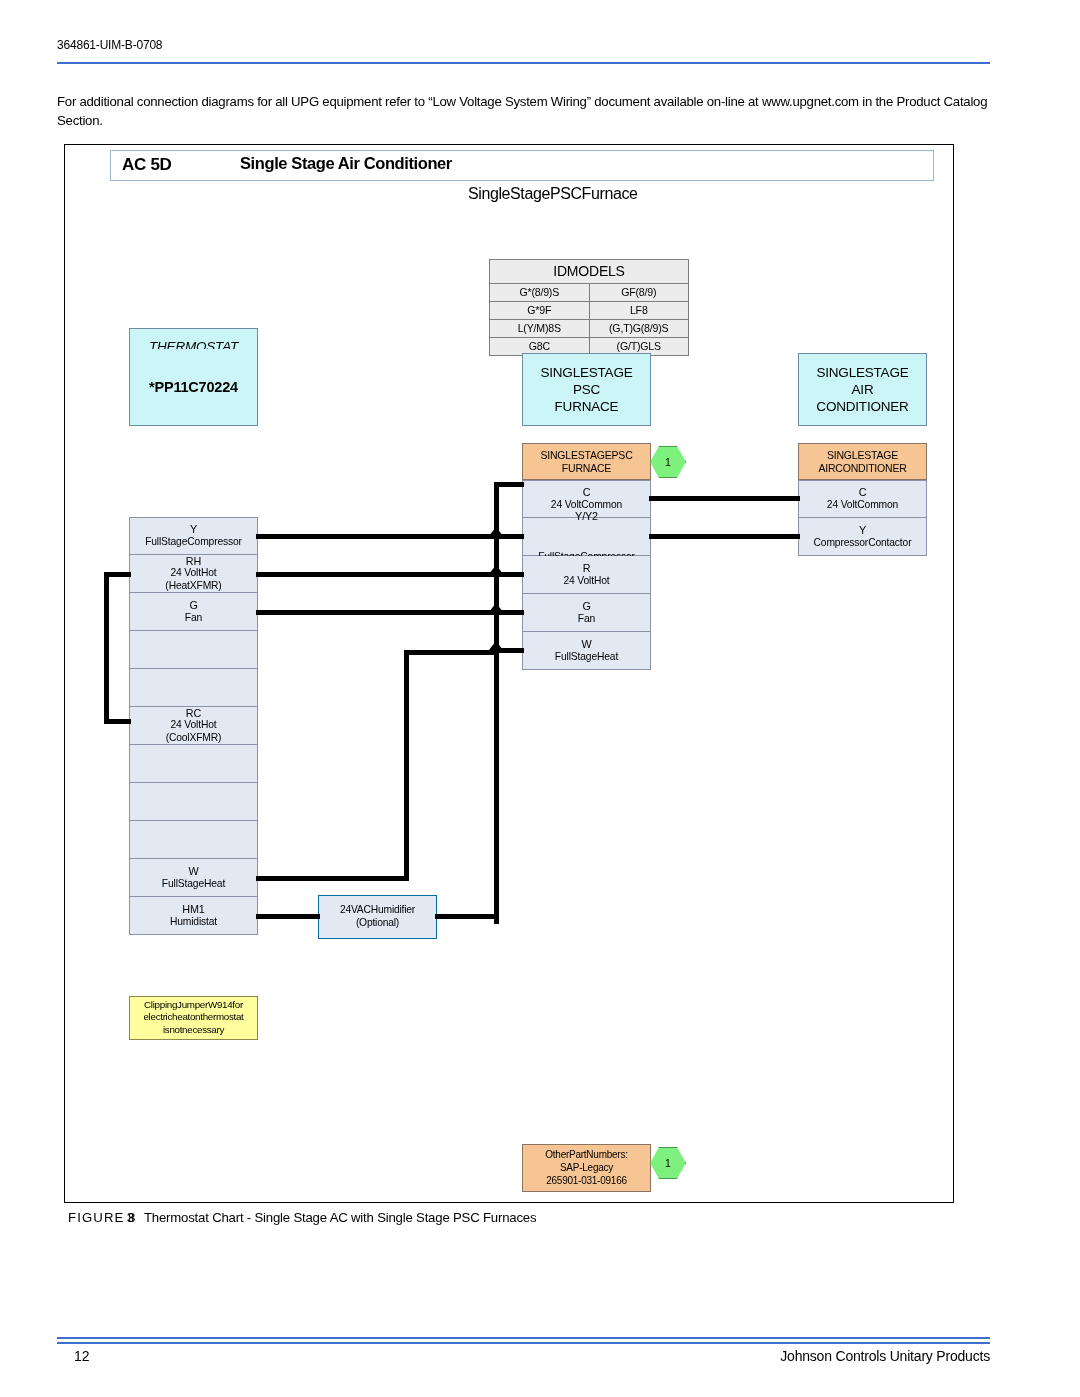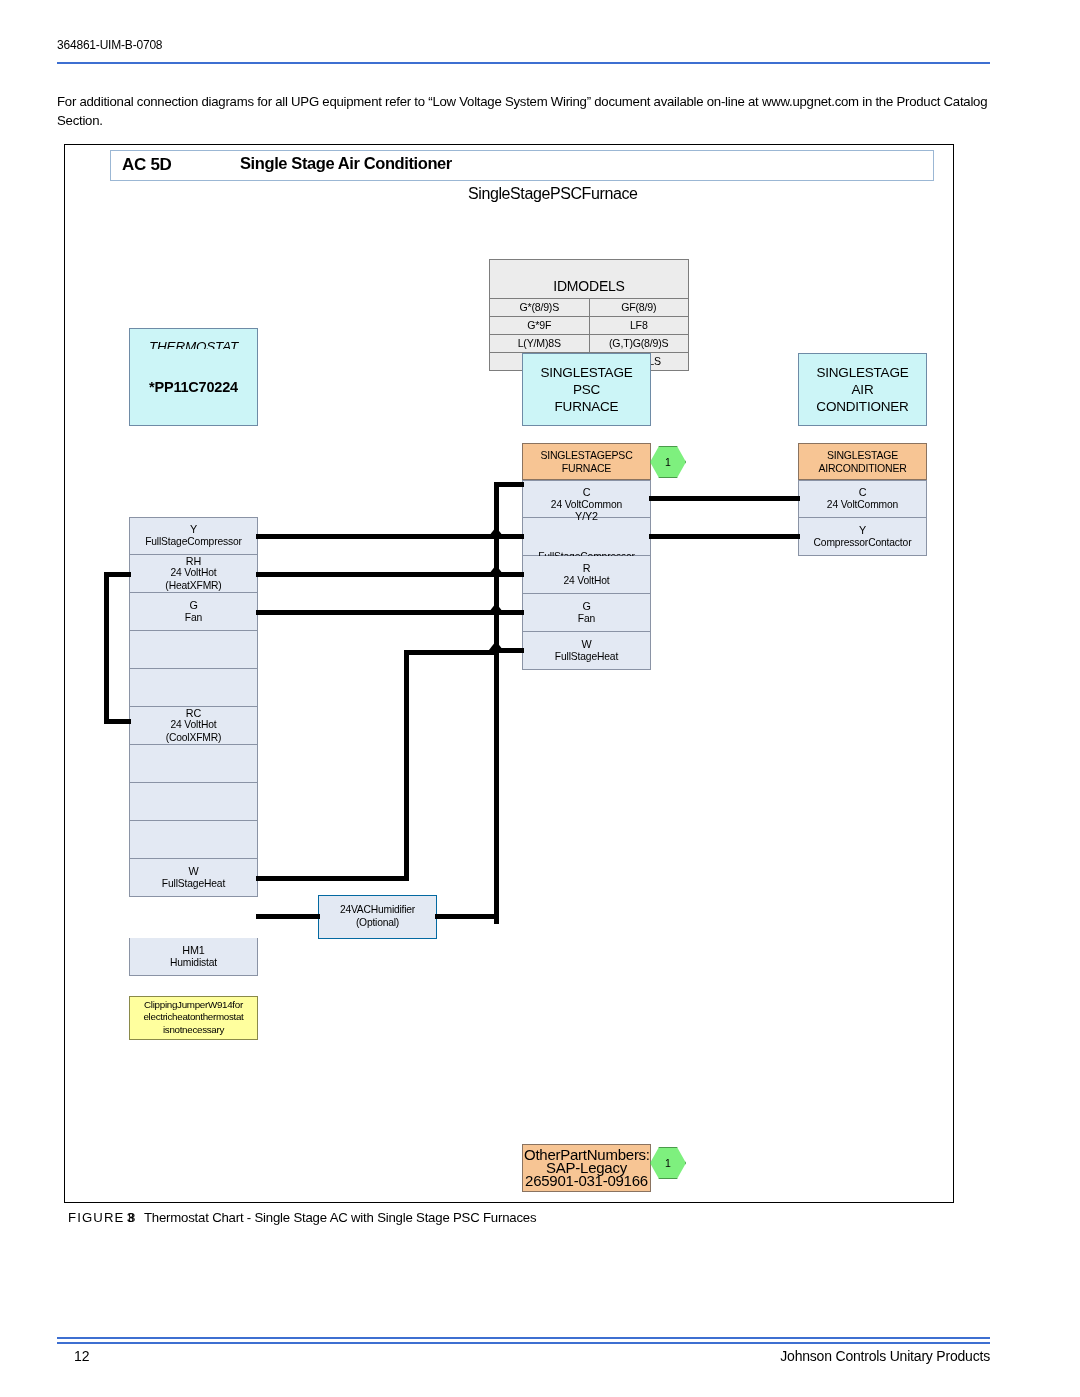--- a/index.html
+++ b/index.html
@@ -146,21 +146,21 @@
     top: 259px;
     width: 200px;
     border: 1px solid #7d7d7d;
     box-sizing: border-box;
     background: #ececec;
   }
   #idmodels .hdr {
     text-align: center;
     font-size: 14px;
     letter-spacing: -0.2px;
-    padding: 18px 0 4px;
+    padding: 3px 0 4px;
     border-bottom: 1px solid #7d7d7d;
     background: #ececec;
   }
   #idmodels .row {
     display: flex;
     border-bottom: 1px solid #7d7d7d;
   }
   #idmodels .row:last-child { border-bottom: none; }
   #idmodels .cell {
     flex: 1 1 50%;
@@ -224,21 +224,21 @@
     letter-spacing: -0.3px;
     padding: 2px 1px 3px;
   }
   #note-parts {
     position: absolute;
     left: 522px; top: 1144px; width: 129px;
     background: #f7c594;
     border: 1px solid #8a7360;
     box-sizing: border-box;
     text-align: center;
-    font-size: 15px;
+    font-size: 10px;
     line-height: 13px;
     letter-spacing: -0.25px;
     padding: 3px 1px 4px;
   }
   #humidifier-box {
     position: absolute;
     left: 318px; top: 895px; width: 119px; height: 44px;
     background: #e3e9f3;
     border: 1px solid #0369a1;
     box-sizing: border-box;
@@ -364,21 +364,21 @@
 <div class="blk term-row" style="left:129px;top:783px;width:129px;height:38px;">
   <div class="code"></div>
 </div>
 <div class="blk term-row" style="left:129px;top:821px;width:129px;height:38px;">
   <div class="code"></div>
 </div>
 <div class="blk term-row" style="left:129px;top:859px;width:129px;height:38px;">
   <div class="code">W</div>
   <div>FullStageHeat</div>
 </div>
-<div class="blk term-row" style="left:129px;top:897px;width:129px;height:38px;margin-top:41px;">
+<div class="blk term-row" style="left:129px;top:897px;width:129px;height:38px;">
   <div class="code">HM1</div>
   <div>Humidistat</div>
 </div>
 
 <div class="blk cyan-box" id="furnace-title">
   <div>
     <div>SINGLESTAGE</div>
     <div>PSC</div>
     <div>FURNACE</div>
   </div>

